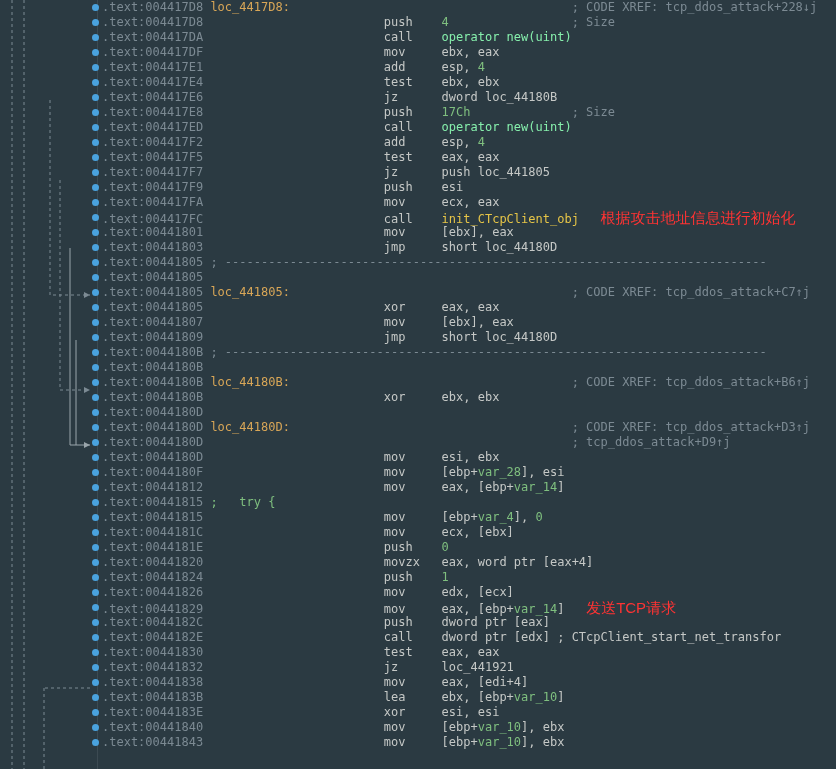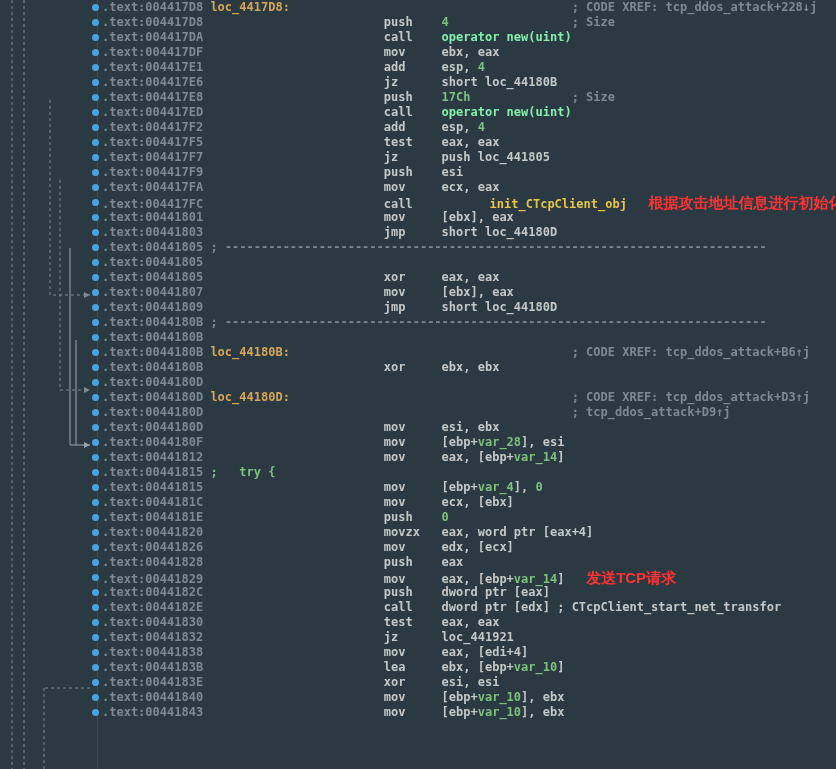--- a/index.html
+++ b/index.html
@@ -24,21 +24,20 @@
     position: absolute;
     left: 0; top: 0;
     width: 98px; height: 769px;
   }
   .listing {
     position: absolute;
     left: 98px;
     top: 0;
     right: 0;
     padding-left: 4px;
-    font-weight: bold;
   }
   .row {
     height: 15px;
     line-height: 15px;
     white-space: pre;
     position: relative;
   }
   .dot {
     position: absolute;
     left: -10px;
@@ -47,21 +46,21 @@
     border-radius: 50%;
     background: #4aa3df;
   }
   .addr { color: #7c8a93; }
   .lbl  { color: #d8a657; }
   .mn   { color: #c5c8c6; margin-top: 32px; }
   .op   { color: #c5c8c6; }
   .val  { color: #7fbf7f; }
   .kw   { color: #86efac; }
   .cmt  { color: #7c8a93; }
-  .fn   { color: #e6c547; margin-left: 48px; }
+  .fn   { color: #e6c547; }
   .red  { color: #ff3333; font-family: 'Microsoft YaHei', sans-serif; font-size: 15px; }
   .sep  { color: #7c8a93; }
 </style>
 </head>
 <body>
 
 <div class="gutter">
   <svg class="arrows">
 
     <path d="M 12 0 L 12 769" stroke="#7c8a93" stroke-width="1" stroke-dasharray="3,3" fill="none"></path>
@@ -78,53 +77,55 @@
     <path d="M 90 688 L 44 688" stroke="#7c8a93" stroke-width="1" stroke-dasharray="3,3" fill="none"></path>
   </svg>
 </div>
 
 <div class="listing" id="listing">
     <div class="row"><span class="dot"></span><span class="addr">.text:004417D8</span> <span class="lbl">loc_4417D8:</span><span class="cmt">                                       </span><span class="cmt">; CODE XREF: tcp_ddos_attack+228↓j</span></div>
     <div class="row"><span class="dot"></span><span class="addr">.text:004417D8</span>                         <span class="mn">push   </span> <span class="val">4</span>                 <span class="cmt">; Size</span></div>
     <div class="row"><span class="dot"></span><span class="addr">.text:004417DA</span>                         <span class="mn">call   </span> <span class="kw">operator new(uint)</span></div>
     <div class="row"><span class="dot"></span><span class="addr">.text:004417DF</span>                         <span class="mn">mov    </span> <span class="op">ebx, eax</span></div>
     <div class="row"><span class="dot"></span><span class="addr">.text:004417E1</span>                         <span class="mn">add    </span> <span class="op">esp, </span><span class="val">4</span></div>
-    <div class="row"><span class="dot"></span><span class="addr">.text:004417E6</span>                         <span class="mn">jz     </span> <span class="op">short loc_44180B</span></div>
+    <div class="row"><span class="dot"></span><span class="addr">.text:004417E4</span>                         <span class="mn">test   </span> <span class="op">ebx, ebx</span></div>
+    <div class="row"><span class="dot"></span><span class="addr">.text:004417E6</span>                         <span class="mn">jz     </span> <span class="op">dword loc_44180B</span></div>
     <div class="row"><span class="dot"></span><span class="addr">.text:004417E8</span>                         <span class="mn">push   </span> <span class="val">17Ch</span>              <span class="cmt">; Size</span></div>
     <div class="row"><span class="dot"></span><span class="addr">.text:004417ED</span>                         <span class="mn">call   </span> <span class="kw">operator new(uint)</span></div>
     <div class="row"><span class="dot"></span><span class="addr">.text:004417F2</span>                         <span class="mn">add    </span> <span class="op">esp, </span><span class="val">4</span></div>
     <div class="row"><span class="dot"></span><span class="addr">.text:004417F5</span>                         <span class="mn">test   </span> <span class="op">eax, eax</span></div>
     <div class="row"><span class="dot"></span><span class="addr">.text:004417F7</span>                         <span class="mn">jz     </span> <span class="op">push loc_441805</span></div>
     <div class="row"><span class="dot"></span><span class="addr">.text:004417F9</span>                         <span class="mn">push   </span> <span class="op">esi</span></div>
     <div class="row"><span class="dot"></span><span class="addr">.text:004417FA</span>                         <span class="mn">mov    </span> <span class="op">ecx, eax</span></div>
     <div class="row"><span class="dot"></span><span class="addr">.text:004417FC</span>                         <span class="mn">call   </span> <span class="fn">init_CTcpClient_obj</span>   <span class="red">根据攻击地址信息进行初始化</span></div>
     <div class="row"><span class="dot"></span><span class="addr">.text:00441801</span>                         <span class="mn">mov    </span> <span class="op">[ebx], eax</span></div>
     <div class="row"><span class="dot"></span><span class="addr">.text:00441803</span>                         <span class="mn">jmp    </span> <span class="op">short loc_44180D</span></div>
     <div class="row"><span class="dot"></span><span class="addr">.text:00441805</span> <span class="sep">; ---------------------------------------------------------------------------</span></div>
     <div class="row"><span class="dot"></span><span class="addr">.text:00441805</span> </div>
+    <div class="row"><span class="dot"></span><span class="addr">.text:00441805</span> <span class="lbl">loc_441805:</span><span class="cmt">                                       </span><span class="cmt">; CODE XREF: tcp_ddos_attack+C7↑j</span></div>
     <div class="row"><span class="dot"></span><span class="addr">.text:00441805</span>                         <span class="mn">xor    </span> <span class="op">eax, eax</span></div>
     <div class="row"><span class="dot"></span><span class="addr">.text:00441807</span>                         <span class="mn">mov    </span> <span class="op">[ebx], eax</span></div>
     <div class="row"><span class="dot"></span><span class="addr">.text:00441809</span>                         <span class="mn">jmp    </span> <span class="op">short loc_44180D</span></div>
     <div class="row"><span class="dot"></span><span class="addr">.text:0044180B</span> <span class="sep">; ---------------------------------------------------------------------------</span></div>
     <div class="row"><span class="dot"></span><span class="addr">.text:0044180B</span> </div>
     <div class="row"><span class="dot"></span><span class="addr">.text:0044180B</span> <span class="lbl">loc_44180B:</span><span class="cmt">                                       </span><span class="cmt">; CODE XREF: tcp_ddos_attack+B6↑j</span></div>
     <div class="row"><span class="dot"></span><span class="addr">.text:0044180B</span>                         <span class="mn">xor    </span> <span class="op">ebx, ebx</span></div>
     <div class="row"><span class="dot"></span><span class="addr">.text:0044180D</span> </div>
     <div class="row"><span class="dot"></span><span class="addr">.text:0044180D</span> <span class="lbl">loc_44180D:</span><span class="cmt">                                       </span><span class="cmt">; CODE XREF: tcp_ddos_attack+D3↑j</span></div>
     <div class="row"><span class="dot"></span><span class="addr">.text:0044180D</span> <span class="cmt">                                                  </span><span class="cmt">; tcp_ddos_attack+D9↑j</span></div>
     <div class="row"><span class="dot"></span><span class="addr">.text:0044180D</span>                         <span class="mn">mov    </span> <span class="op">esi, ebx</span></div>
     <div class="row"><span class="dot"></span><span class="addr">.text:0044180F</span>                         <span class="mn">mov    </span> <span class="op">[ebp+</span><span class="val">var_28</span><span class="op">], esi</span></div>
     <div class="row"><span class="dot"></span><span class="addr">.text:00441812</span>                         <span class="mn">mov    </span> <span class="op">eax, [ebp+</span><span class="val">var_14</span><span class="op">]</span></div>
     <div class="row"><span class="dot"></span><span class="addr">.text:00441815</span> <span class="cmt"></span><span class="val">;   try {</span></div>
     <div class="row"><span class="dot"></span><span class="addr">.text:00441815</span>                         <span class="mn">mov    </span> <span class="op">[ebp+</span><span class="val">var_4</span><span class="op">], </span><span class="val">0</span></div>
     <div class="row"><span class="dot"></span><span class="addr">.text:0044181C</span>                         <span class="mn">mov    </span> <span class="op">ecx, [ebx]</span></div>
     <div class="row"><span class="dot"></span><span class="addr">.text:0044181E</span>                         <span class="mn">push   </span> <span class="val">0</span></div>
     <div class="row"><span class="dot"></span><span class="addr">.text:00441820</span>                         <span class="mn">movzx  </span> <span class="op">eax, word ptr [eax+4]</span></div>
+    <div class="row"><span class="dot"></span><span class="addr">.text:00441824</span>                         <span class="mn">push   </span> <span class="val">1</span></div>
     <div class="row"><span class="dot"></span><span class="addr">.text:00441826</span>                         <span class="mn">mov    </span> <span class="op">edx, [ecx]</span></div>
-    <div class="row"><span class="dot"></span><span class="addr">.text:00441828</span>                         <span class="mn">push   </span> <span class="op">eax</span></div>
     <div class="row"><span class="dot"></span><span class="addr">.text:00441829</span>                         <span class="mn">mov    </span> <span class="op">eax, [ebp+</span><span class="val">var_14</span><span class="op">]</span>   <span class="red">发送TCP请求</span></div>
     <div class="row"><span class="dot"></span><span class="addr">.text:0044182C</span>                         <span class="mn">push   </span> <span class="op">dword ptr [eax]</span></div>
     <div class="row"><span class="dot"></span><span class="addr">.text:0044182E</span>                         <span class="mn">call   </span> <span class="op">dword ptr [edx] ; CTcpClient_start_net_transfor</span></div>
     <div class="row"><span class="dot"></span><span class="addr">.text:00441830</span>                         <span class="mn">test   </span> <span class="op">eax, eax</span></div>
     <div class="row"><span class="dot"></span><span class="addr">.text:00441832</span>                         <span class="mn">jz     </span> <span class="op">loc_441921</span></div>
     <div class="row"><span class="dot"></span><span class="addr">.text:00441838</span>                         <span class="mn">mov    </span> <span class="op">eax, [edi+4]</span></div>
     <div class="row"><span class="dot"></span><span class="addr">.text:0044183B</span>                         <span class="mn">lea    </span> <span class="op">ebx, [ebp+</span><span class="val">var_10</span><span class="op">]</span></div>
     <div class="row"><span class="dot"></span><span class="addr">.text:0044183E</span>                         <span class="mn">xor    </span> <span class="op">esi, esi</span></div>
     <div class="row"><span class="dot"></span><span class="addr">.text:00441840</span>                         <span class="mn">mov    </span> <span class="op">[ebp+</span><span class="val">var_10</span><span class="op">], ebx</span></div>
     <div class="row"><span class="dot"></span><span class="addr">.text:00441843</span>                         <span class="mn">mov    </span> <span class="op">[ebp+</span><span class="val">var_10</span><span class="op">], ebx</span></div>

